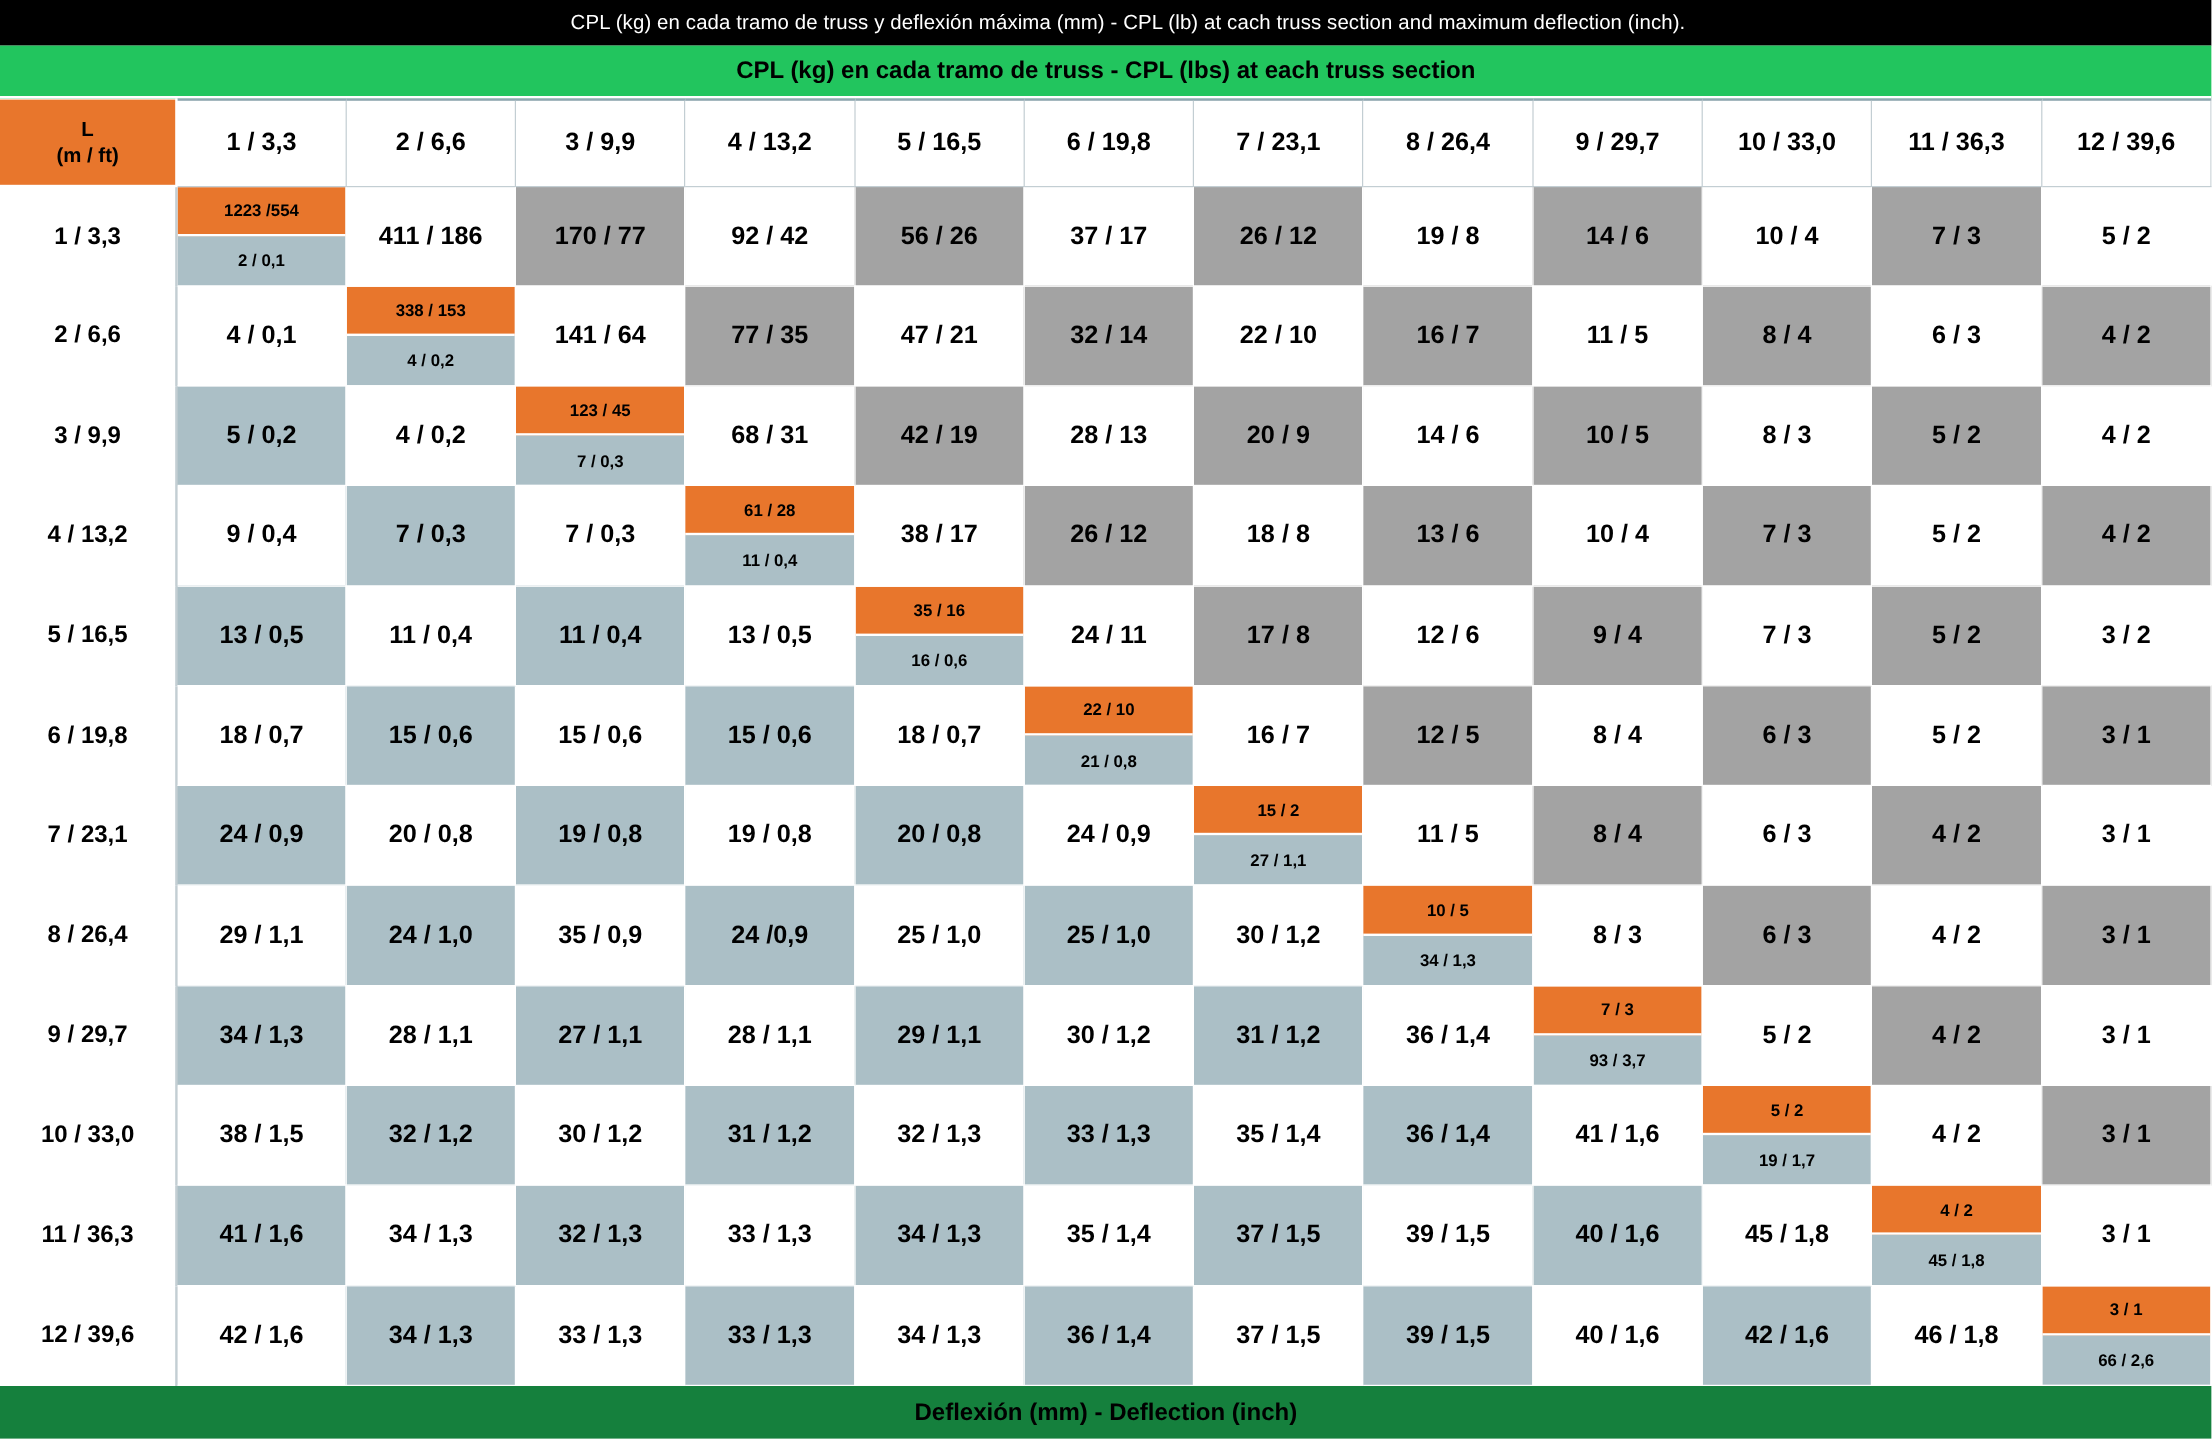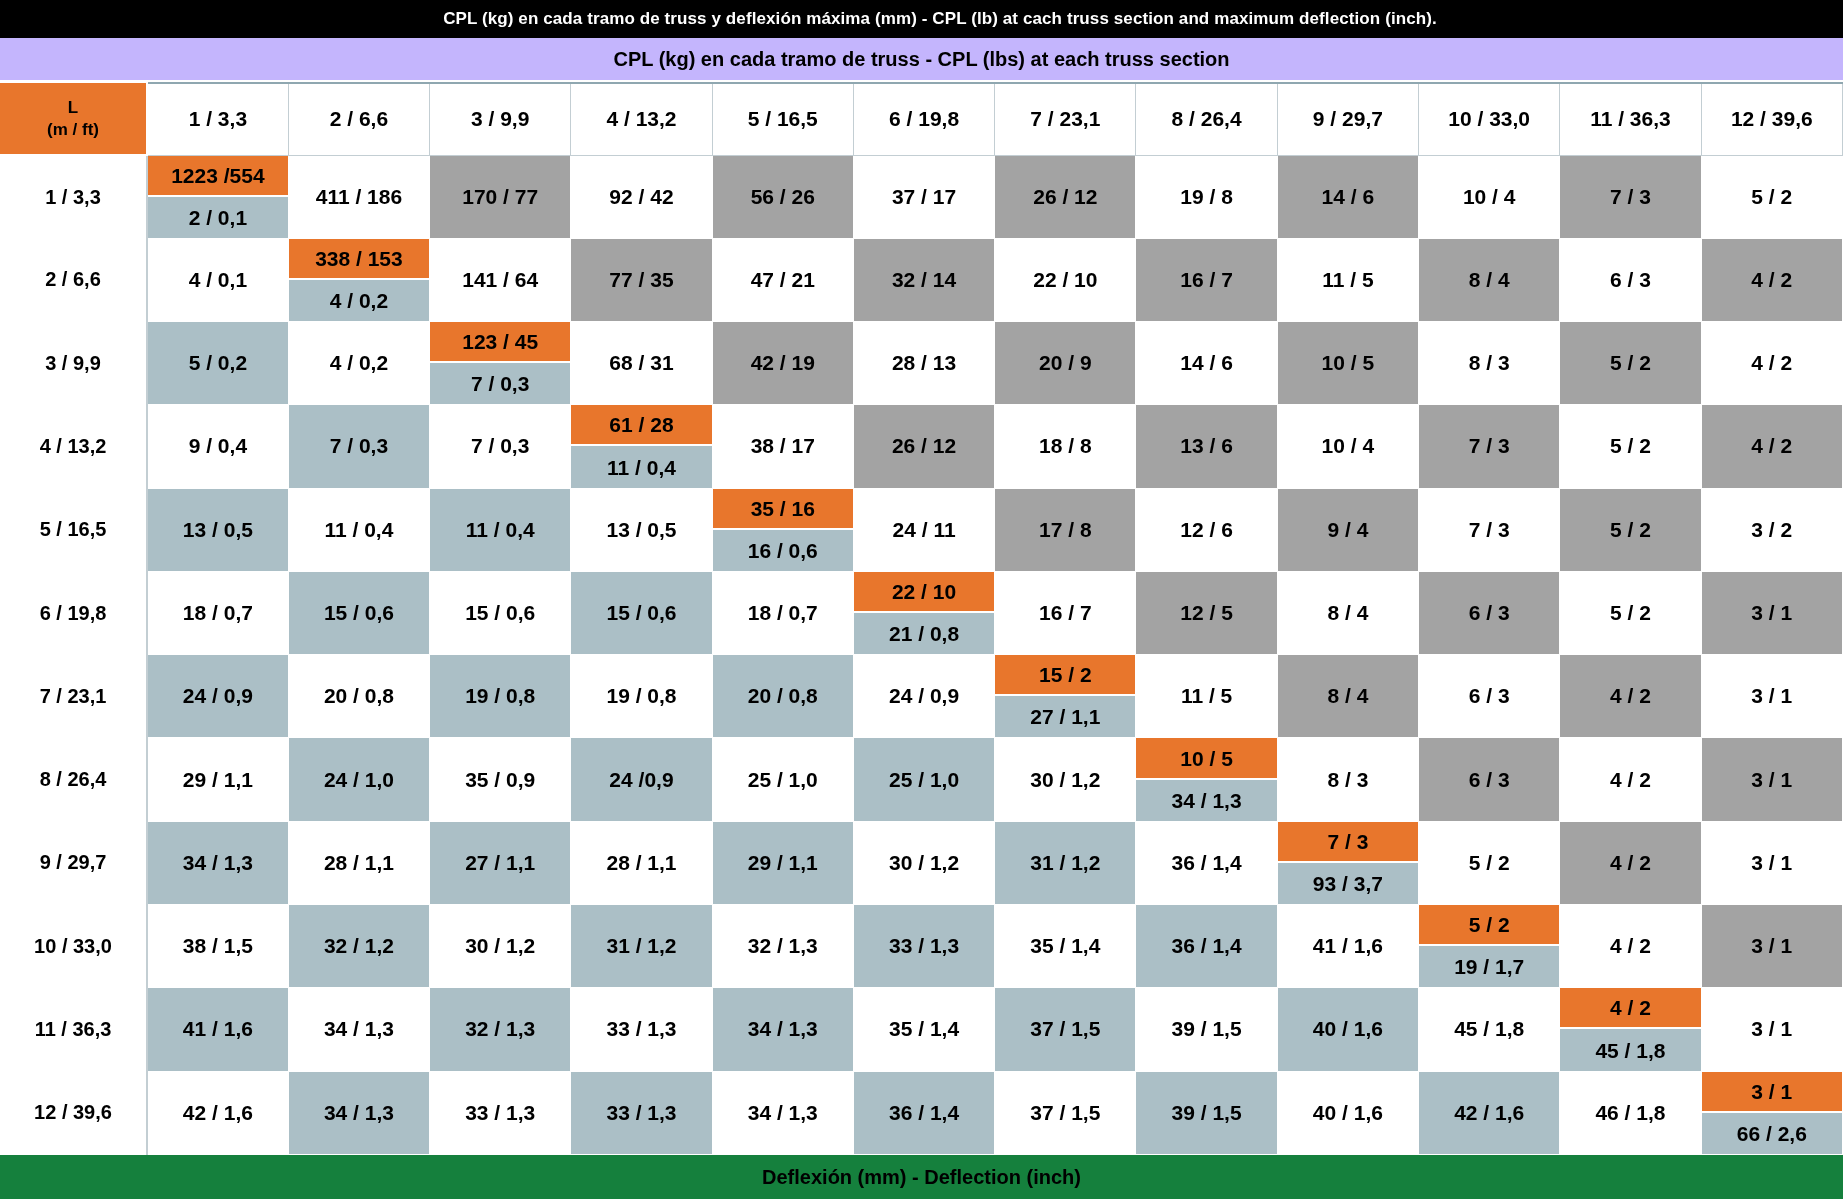--- a/index.html
+++ b/index.html
@@ -18,28 +18,28 @@
   }
   
   .title-bar {
     background: #000000;
     color: #ffffff;
     height: 38px;
     display: flex;
     align-items: center;
     justify-content: center;
     font-size: 17px;
-    font-weight: 700;
+    font-weight: 400;
     letter-spacing: .1px;
     flex: 0 0 auto;
     padding-left: 37px;
   }
   
   .subtitle-bar {
-    background: #c4b5fd;
+    background: #22c55e;
     color: #000000;
     height: 44px;
     display: flex;
     align-items: center;
     justify-content: center;
     font-size: 20px;
     font-weight: 700;
     flex: 0 0 auto;
     border-bottom: 2px solid #ffffff;
   }
@@ -96,21 +96,21 @@
   }
   td.cell.gray { background: #ABBFC6; }
   td.cell.orange { background: #a3a3a3; }
   
   td.cell.split { background: transparent; padding: 0; }
   td.cell.split .half {
     height: 50%;
     display: flex;
     align-items: center;
     justify-content: center;
-    font-size: 21px;
+    font-size: 14px;
     font-weight: 700;
     line-height: 1;
   }
   td.cell.split .half.top { background: #E8762C; border-bottom: 2px solid #ffffff; }
   td.cell.split .half.bot { background: #ABBFC6; }
   td.cell .inner {
     height: 100%;
     display: flex;
     align-items: center;
     justify-content: center;

